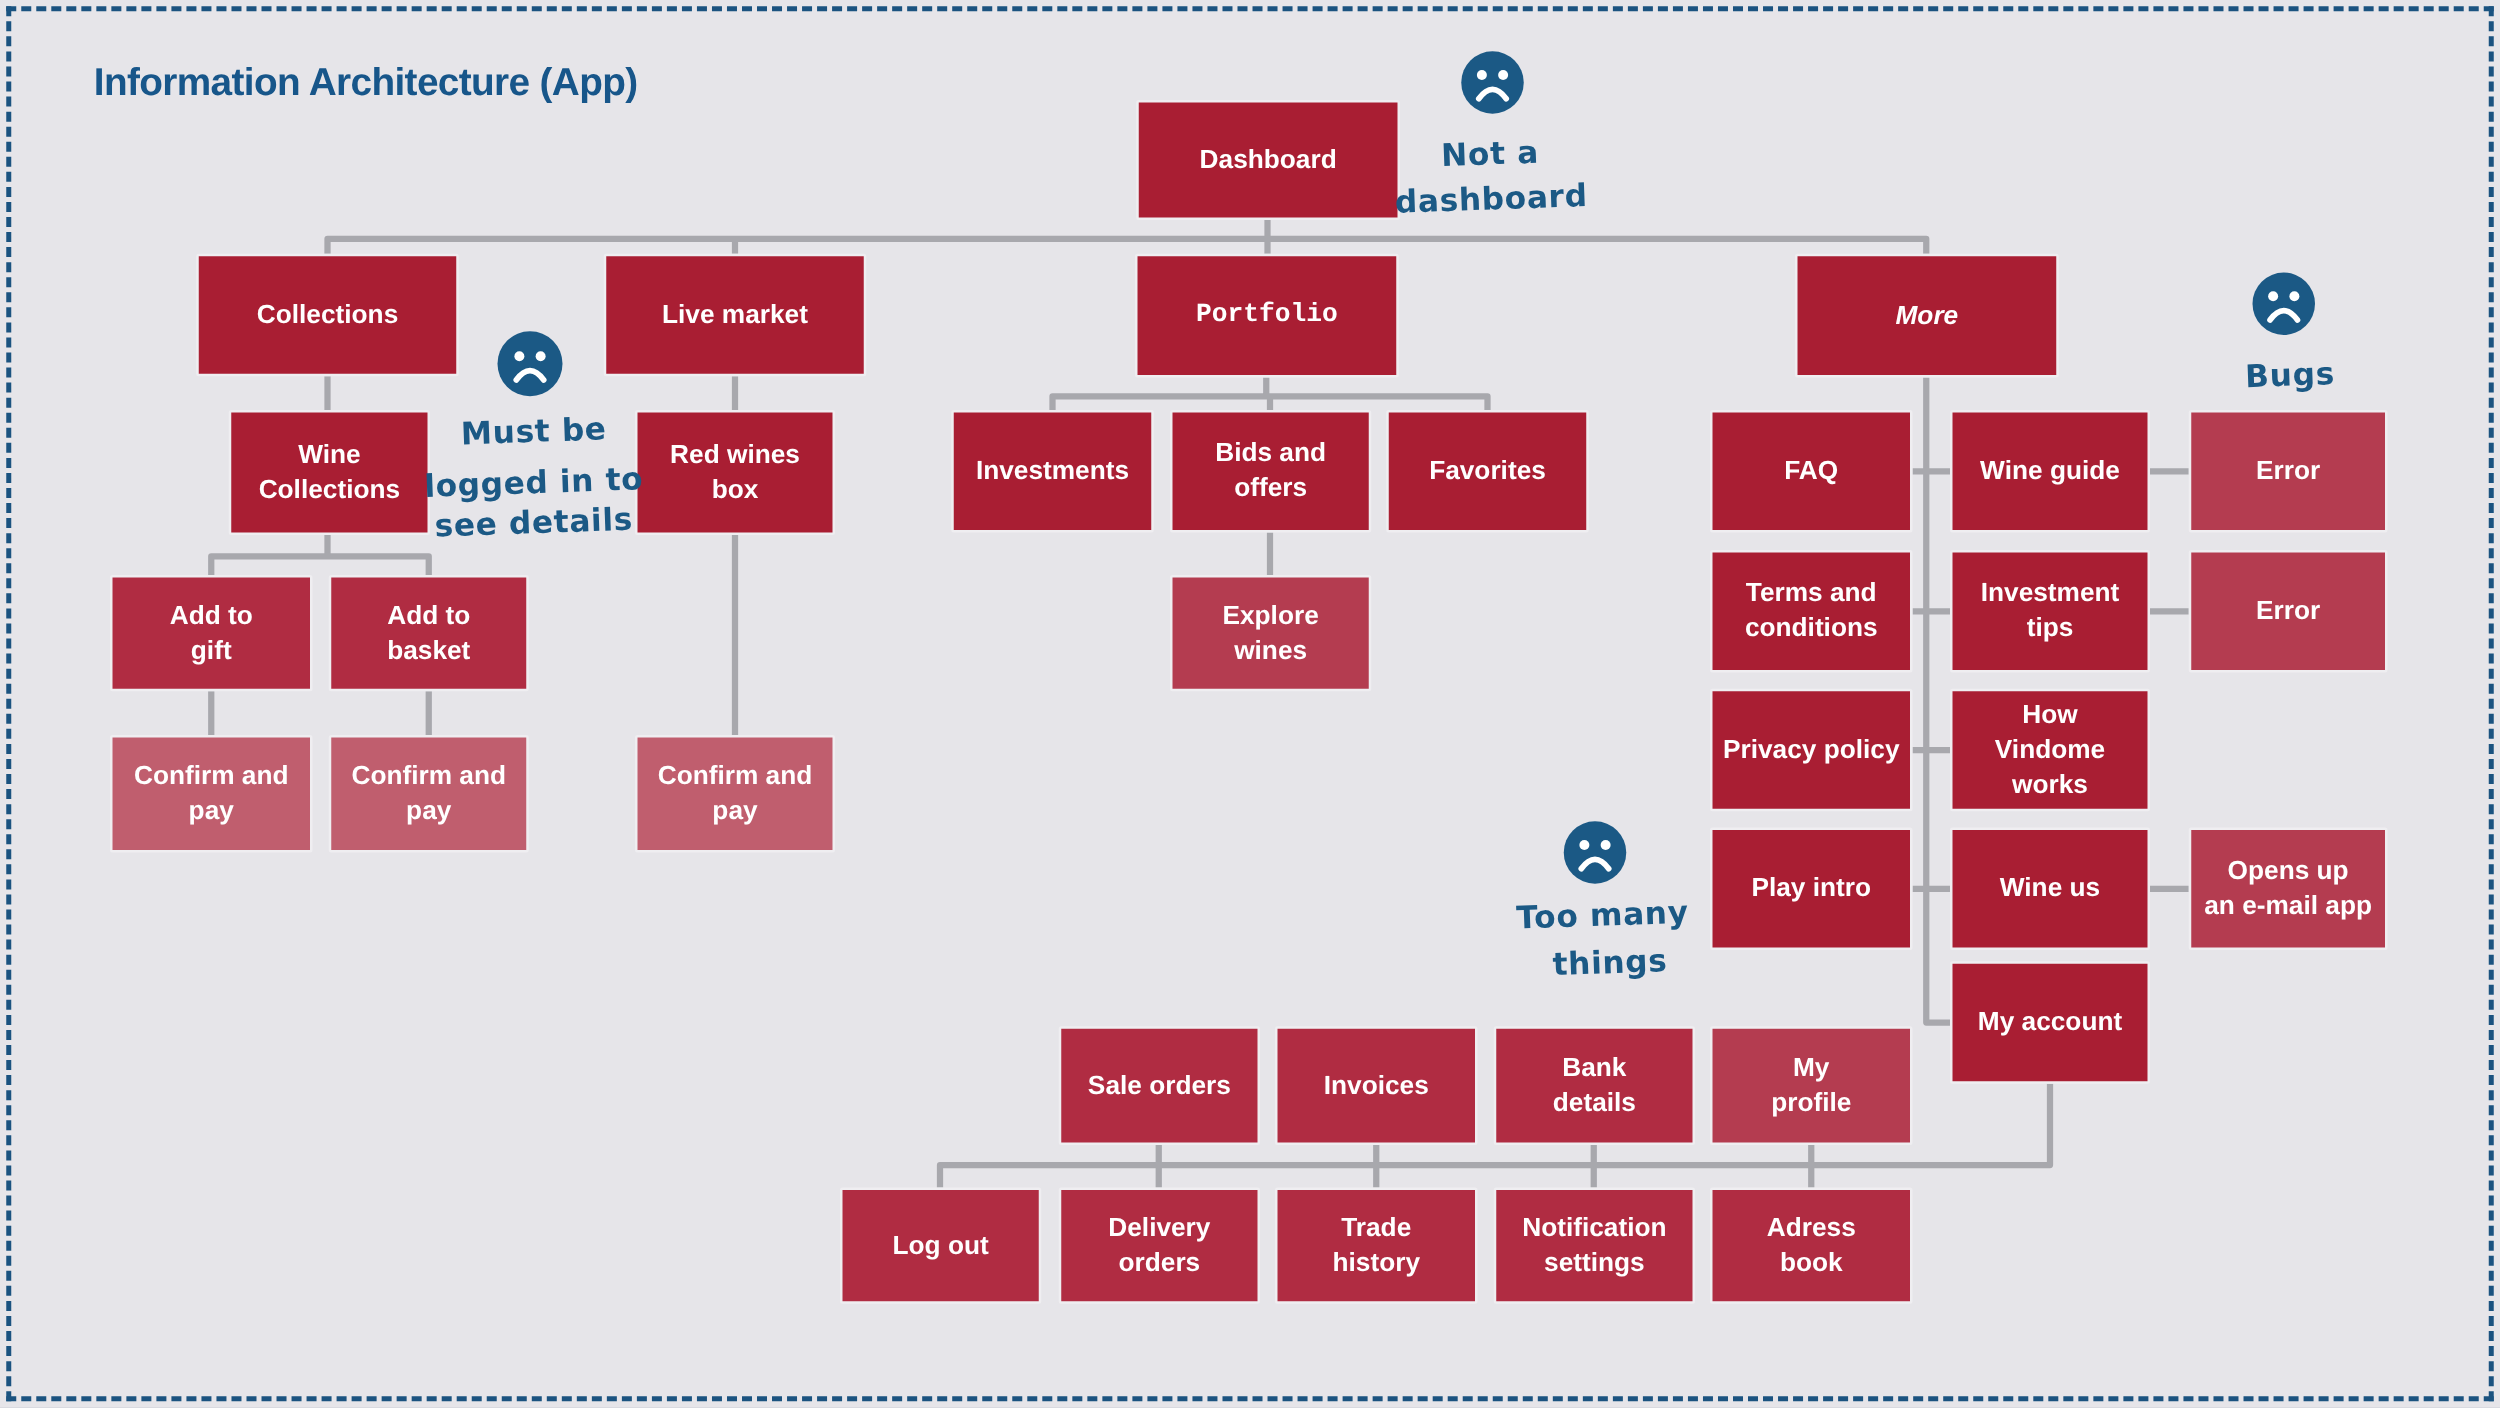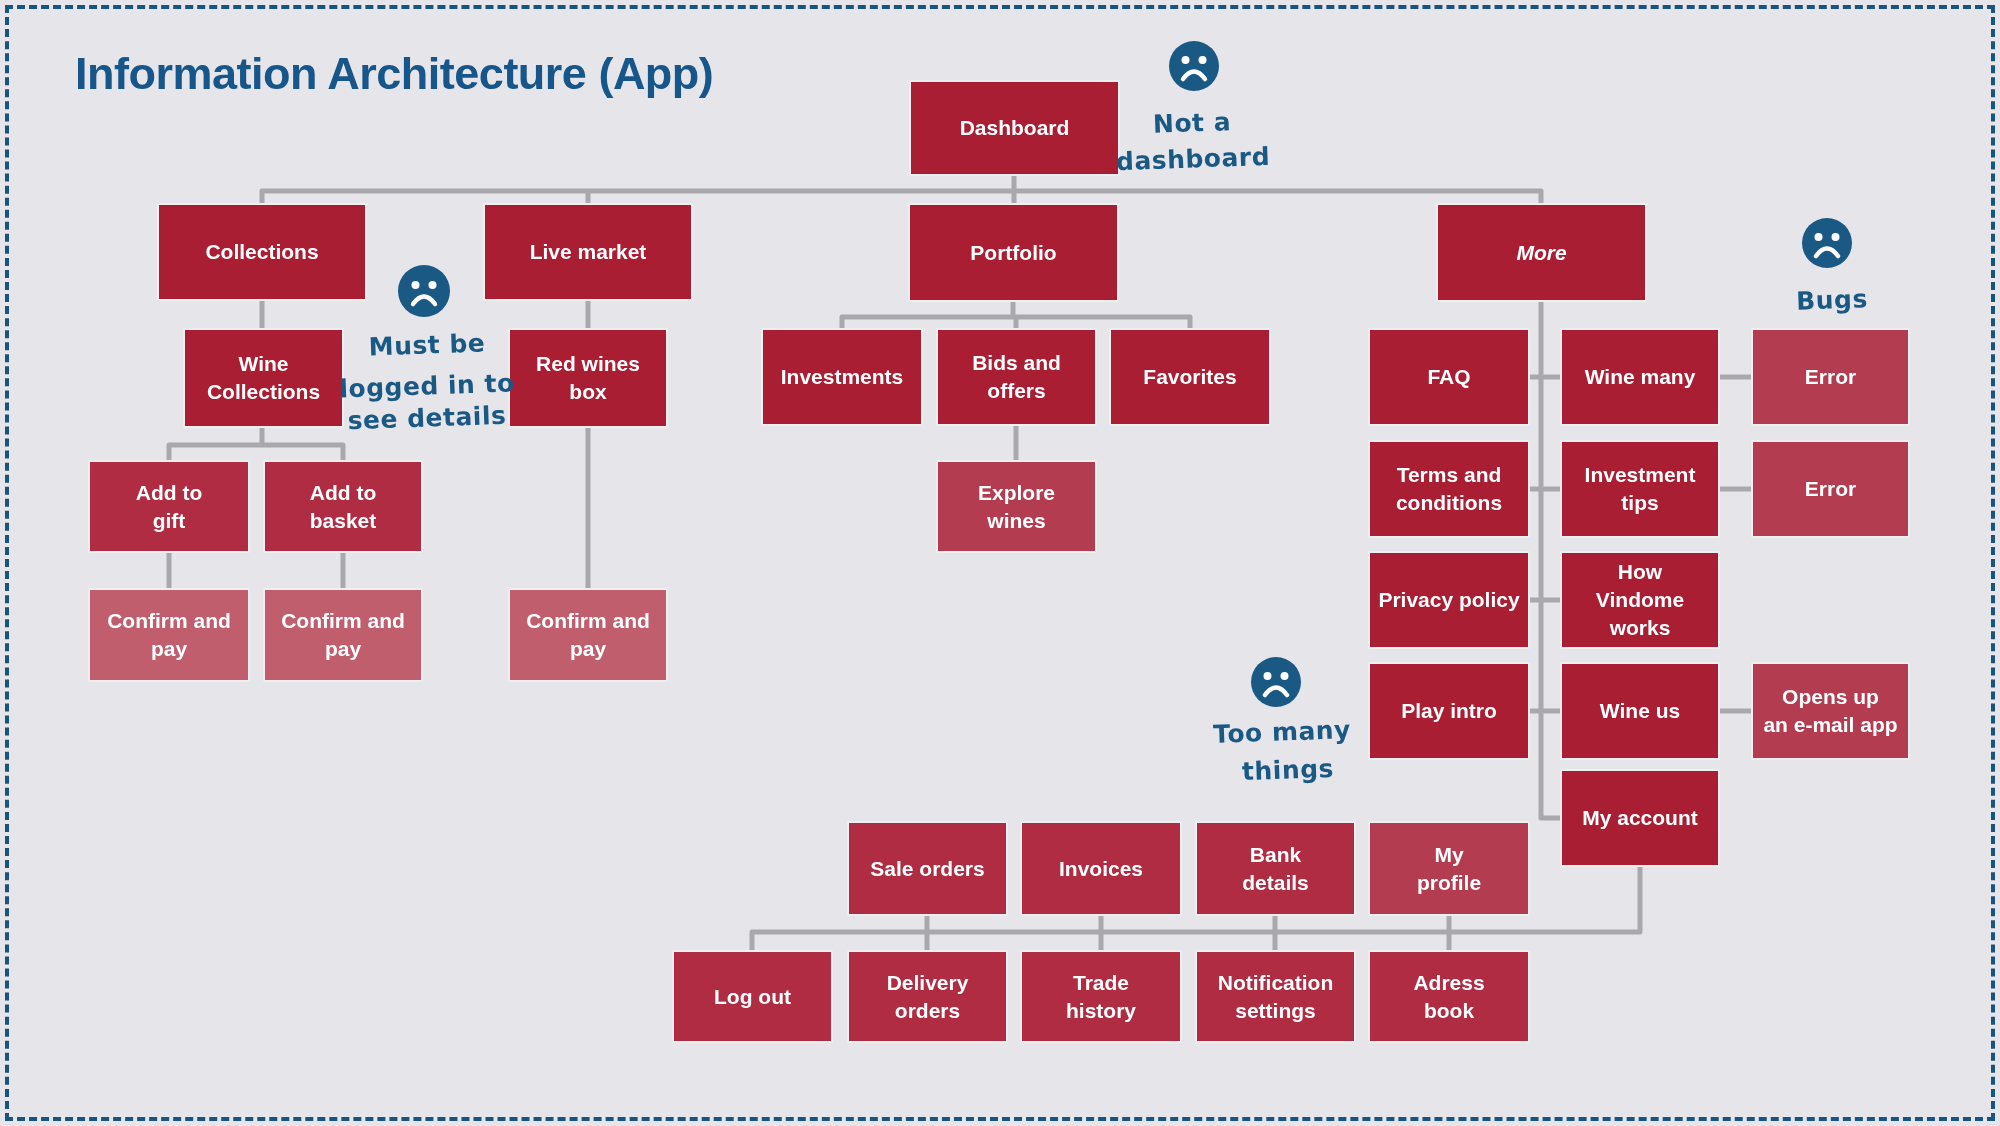--- a/index.html
+++ b/index.html
@@ -7,21 +7,21 @@
     position:relative;width:2000px;height:1126px;overflow:hidden;
     background:#E6E5E9;
     font-family:"Liberation Sans", sans-serif;
   }
   .frame{
     position:absolute;left:5px;top:5px;right:5px;bottom:5px;
     border:4px dashed #1B5380;pointer-events:none;
   }
   .title{
     position:absolute;left:75px;top:48px;margin:0;
-    font-size:45px;font-weight:bold;letter-spacing:-0.5px;color:#17568A;
+    font-size:31px;font-weight:bold;letter-spacing:-0.5px;color:#17568A;
   }
   .connectors{position:absolute;left:0;top:0;}
   .node{
     position:absolute;display:flex;align-items:center;justify-content:center;
     color:#fff;font-weight:bold;font-size:21px;line-height:1.32;text-align:center;
     white-space:pre-line;border:2px solid #EFEEF1;box-sizing:border-box;
     border-radius:2px;padding:4px 6px;
   }
   .tier-dark{background:#A91E33;}
   .tier-mid{background:#B02C42;}
@@ -65,32 +65,32 @@
       <path d="M1640 867 L1640 932 L752 932 L752 950"></path>
       <path d="M927 916 L927 932 M1101 916 L1101 932 M1275 916 L1275 932 M1449 916 L1449 932"></path>
       <path d="M927 932 L927 950 M1101 932 L1101 950 M1275 932 L1275 950 M1449 932 L1449 950"></path>
     </g>
   </svg>
 
   <div id="nodes">
       <div class="node tier-dark" style="left: 909px; top: 80px; width: 211px; height: 96px;">Dashboard</div>
       <div class="node tier-dark" style="left: 157px; top: 203px; width: 210px; height: 98px;">Collections</div>
       <div class="node tier-dark" style="left: 483px; top: 203px; width: 210px; height: 98px;">Live market</div>
-      <div class="node tier-dark" style="left: 908px; top: 203px; width: 211px; height: 99px;">Portfolio</div>
+      <div class="node tier-dark" style="left: 908px; top: 203px; width: 211px; height: 99px; font-family: Liberation Mono, monospace;">Portfolio</div>
       <div class="node tier-dark" style="left: 1436px; top: 203px; width: 211px; height: 99px; font-style: italic;">More</div>
       <div class="node tier-dark" style="left: 183px; top: 328px; width: 161px; height: 100px;">Wine
 Collections</div>
       <div class="node tier-dark" style="left: 508px; top: 328px; width: 160px; height: 100px;">Red wines
 box</div>
       <div class="node tier-dark" style="left: 761px; top: 328px; width: 162px; height: 98px;">Investments</div>
       <div class="node tier-dark" style="left: 936px; top: 328px; width: 161px; height: 98px;">Bids and
 offers</div>
       <div class="node tier-dark" style="left: 1109px; top: 328px; width: 162px; height: 98px;">Favorites</div>
       <div class="node tier-dark" style="left: 1368px; top: 328px; width: 162px; height: 98px;">FAQ</div>
-      <div class="node tier-dark" style="left: 1560px; top: 328px; width: 160px; height: 98px;">Wine many</div>
+      <div class="node tier-dark" style="left: 1560px; top: 328px; width: 160px; height: 98px;">Wine guide</div>
       <div class="node tier-mid-light" style="left: 1751px; top: 328px; width: 159px; height: 98px;">Error</div>
       <div class="node tier-mid" style="left: 88px; top: 460px; width: 162px; height: 93px;">Add to
 gift</div>
       <div class="node tier-mid" style="left: 263px; top: 460px; width: 160px; height: 93px;">Add to
 basket</div>
       <div class="node tier-mid-light" style="left: 936px; top: 460px; width: 161px; height: 93px; text-align: center;">Explore
 wines</div>
       <div class="node tier-dark" style="left: 1368px; top: 440px; width: 162px; height: 98px;">Terms and
 conditions</div>
       <div class="node tier-dark" style="left: 1560px; top: 440px; width: 160px; height: 98px;">Investment

